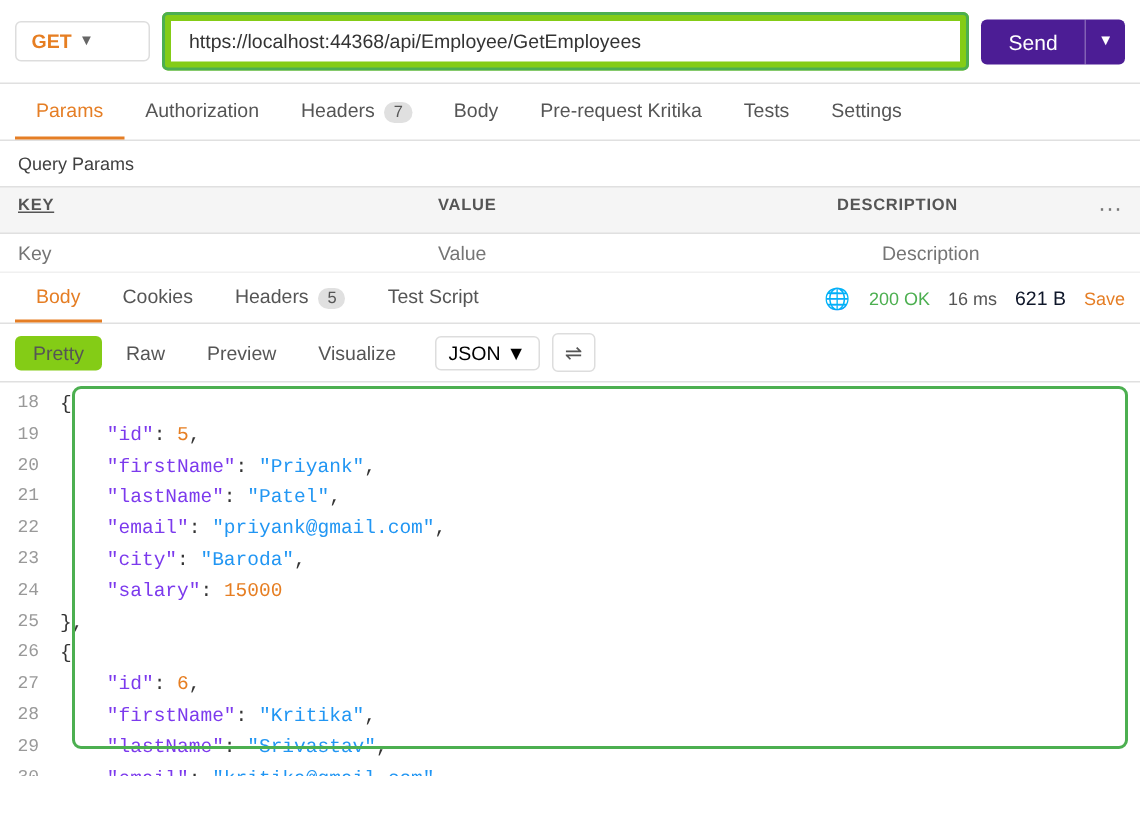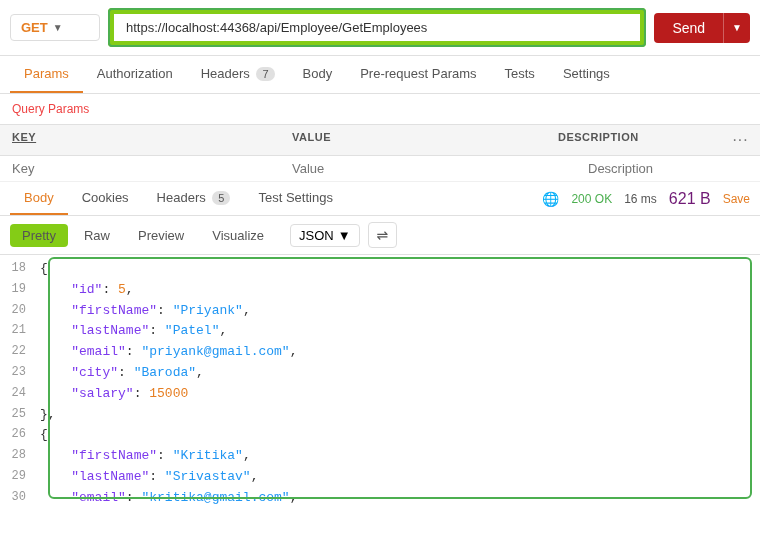--- a/index.html
+++ b/index.html
@@ -62,21 +62,21 @@
       position: absolute;
       top: 0; left: 0; right: 0; bottom: 0;
       pointer-events: none;
       border: 2px solid #4caf50;
       border-radius: 4px;
     }
 
     .send-btn {
       display: flex;
       align-items: center;
-      background: #b91c1c;
+      background: #4c1d95;
       color: white;
       border: none;
       border-radius: 4px;
       cursor: pointer;
       overflow: hidden;
     }
     .send-btn-text {
       padding: 6px 18px;
       font-size: 14px;
       font-weight: 500;
@@ -118,21 +118,21 @@
       padding: 1px 6px;
       font-size: 11px;
       margin-left: 3px;
       color: #555;
     }
 
     
     .query-params-label {
       padding: 8px 12px;
       font-size: 12px;
-      color: #ef4444;
+      color: #404040;
       font-weight: 500;
     }
 
     
     .table-header {
       display: flex;
       background: #f5f5f5;
       border-top: 1px solid #e0e0e0;
       border-bottom: 1px solid #e0e0e0;
       padding: 6px 12px;
@@ -178,21 +178,21 @@
     }
 
     .response-status {
       margin-left: auto;
       display: flex;
       align-items: center;
       gap: 12px;
     }
     .status-200 { color: #4caf50; font-size: 12px; font-weight: 500; }
     .status-time { color: #555; font-size: 12px; }
-    .status-size { color: #701a75; font-size: 16px; }
+    .status-size { color: #0f172a; font-size: 13px; }
     .status-save { color: #e57e25; font-size: 12px; cursor: pointer; }
     .globe-icon { color: #888; font-size: 14px; }
 
     
     .view-tabs {
       display: flex;
       align-items: center;
       padding: 6px 10px;
       border-bottom: 1px solid #e0e0e0;
       gap: 4px;
@@ -300,21 +300,21 @@
       <div class="send-btn-divider"></div>
       <span class="send-btn-arrow">▼</span>
     </button>
   </div>
 
   <div class="request-tabs">
     <div class="tab active">Params</div>
     <div class="tab">Authorization</div>
     <div class="tab">Headers <span class="tab-badge">7</span></div>
     <div class="tab">Body</div>
-    <div class="tab">Pre-request Params</div>
+    <div class="tab">Pre-request Kritika</div>
     <div class="tab">Tests</div>
     <div class="tab">Settings</div>
   </div>
 
   <div class="query-params-label">Query Params</div>
 
   <div class="table-header">
     <div class="col-key">KEY</div>
     <div class="col-value">VALUE</div>
     <div class="col-desc">DESCRIPTION</div>
@@ -330,21 +330,21 @@
     </div>
     <div class="col-desc">
       <input type="text" placeholder="Description" style="">
     </div>
   </div>
 
   <div class="response-header">
     <div class="response-tab active">Body</div>
     <div class="response-tab">Cookies</div>
     <div class="response-tab">Headers <span class="tab-badge">5</span></div>
-    <div class="response-tab">Test Settings</div>
+    <div class="response-tab">Test Script</div>
     <div class="response-status">
       <span class="globe-icon">🌐</span>
       <span class="status-200">200 OK</span>
       <span class="status-time">16 ms</span>
       <span class="status-size">621 B</span>
       <span class="status-save">Save</span>
     </div>
   </div>
 
   <div class="view-tabs">
@@ -392,20 +392,24 @@
     </div>
     <div class="json-line">
       <span class="line-num">25</span>
       <span class="json-text"><span class="punc-color">},</span></span>
     </div>
     <div class="json-line">
       <span class="line-num">26</span>
       <span class="json-text"><span class="punc-color">{</span></span>
     </div>
     <div class="json-line">
+      <span class="line-num">27</span>
+      <span class="json-text">&nbsp;&nbsp;&nbsp;&nbsp;<span class="key-color">"id"</span><span class="punc-color">: </span><span class="num-color">6</span><span class="punc-color">,</span></span>
+    </div>
+    <div class="json-line">
       <span class="line-num">28</span>
       <span class="json-text">&nbsp;&nbsp;&nbsp;&nbsp;<span class="key-color">"firstName"</span><span class="punc-color">: </span><span class="str-color">"Kritika"</span><span class="punc-color">,</span></span>
     </div>
     <div class="json-line">
       <span class="line-num">29</span>
       <span class="json-text">&nbsp;&nbsp;&nbsp;&nbsp;<span class="key-color">"lastName"</span><span class="punc-color">: </span><span class="str-color">"Srivastav"</span><span class="punc-color">,</span></span>
     </div>
     <div class="json-line">
       <span class="line-num">30</span>
       <span class="json-text">&nbsp;&nbsp;&nbsp;&nbsp;<span class="key-color">"email"</span><span class="punc-color">: </span><span class="str-color">"kritika@gmail.com"</span><span class="punc-color">,</span></span>

